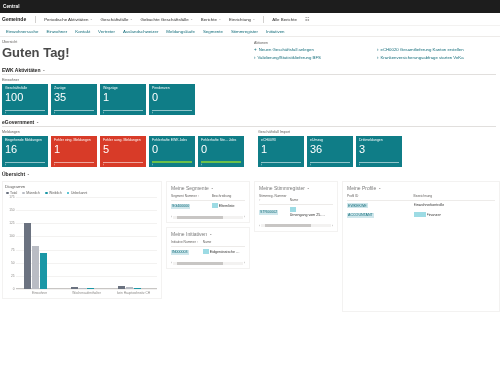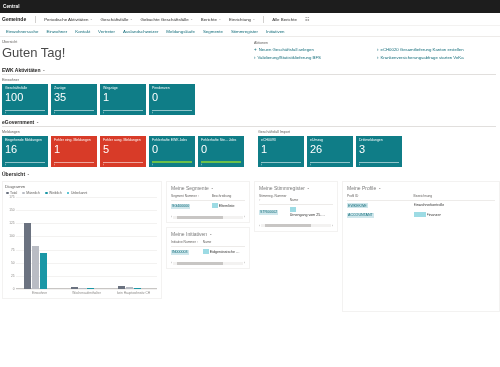--- a/index.html
+++ b/index.html
@@ -41,21 +41,21 @@
     padding-left: 2px; gap: 0; border-bottom: 1px solid #edebe9;
   }
   .subnav-item {
     font-size: 4.4px; color: #0f6a78; padding: 0 4px; white-space: nowrap;
   }
 
   
   .greet-wrap { display: flex; padding: 3px 0 0 2px; }
   .greet-left { width: 252px; }
   .greet-label { font-size: 3.6px; color: #605e5c; margin-bottom: 1px; }
-  .greet-title { font-size: 13px; color: #4a4a4a; font-weight: normal; line-height: 15px; }
+  .greet-title { font-size: 13px; color: #4a4a4a; font-weight: bold; line-height: 15px; }
   .greet-right { flex: 1; padding-top: 1px; }
   .act-label { font-size: 3.6px; color: #605e5c; margin-bottom: 2px; }
   .act-grid { display: flex; flex-wrap: wrap; }
   .act-link {
     width: 50%; font-size: 4.3px; color: #0f6a78;
     display: flex; align-items: center; gap: 2px; margin-bottom: 3px;
     white-space: nowrap; overflow: hidden;
   }
   .act-ico { font-size: 4.5px; color: #0f6a78; }
 
@@ -309,21 +309,21 @@
       <div class="grp-label">Geschäftsfall Import</div>
       <div class="tile-row">
         <div class="tile">
           <span class="tile-label">eCH0093</span>
           <span class="tile-value">1</span>
           <span class="tile-bar"></span>
           <span class="tile-arrow left">›</span>
         </div>
         <div class="tile">
           <span class="tile-label">eUmzug</span>
-          <span class="tile-value">26</span>
+          <span class="tile-value">36</span>
           <span class="tile-bar"></span>
           <span class="tile-arrow left">›</span>
         </div>
         <div class="tile">
           <span class="tile-label">Drittmeldungen</span>
           <span class="tile-value">3</span>
           <span class="tile-bar"></span>
           <span class="tile-arrow left">›</span>
         </div>
 

